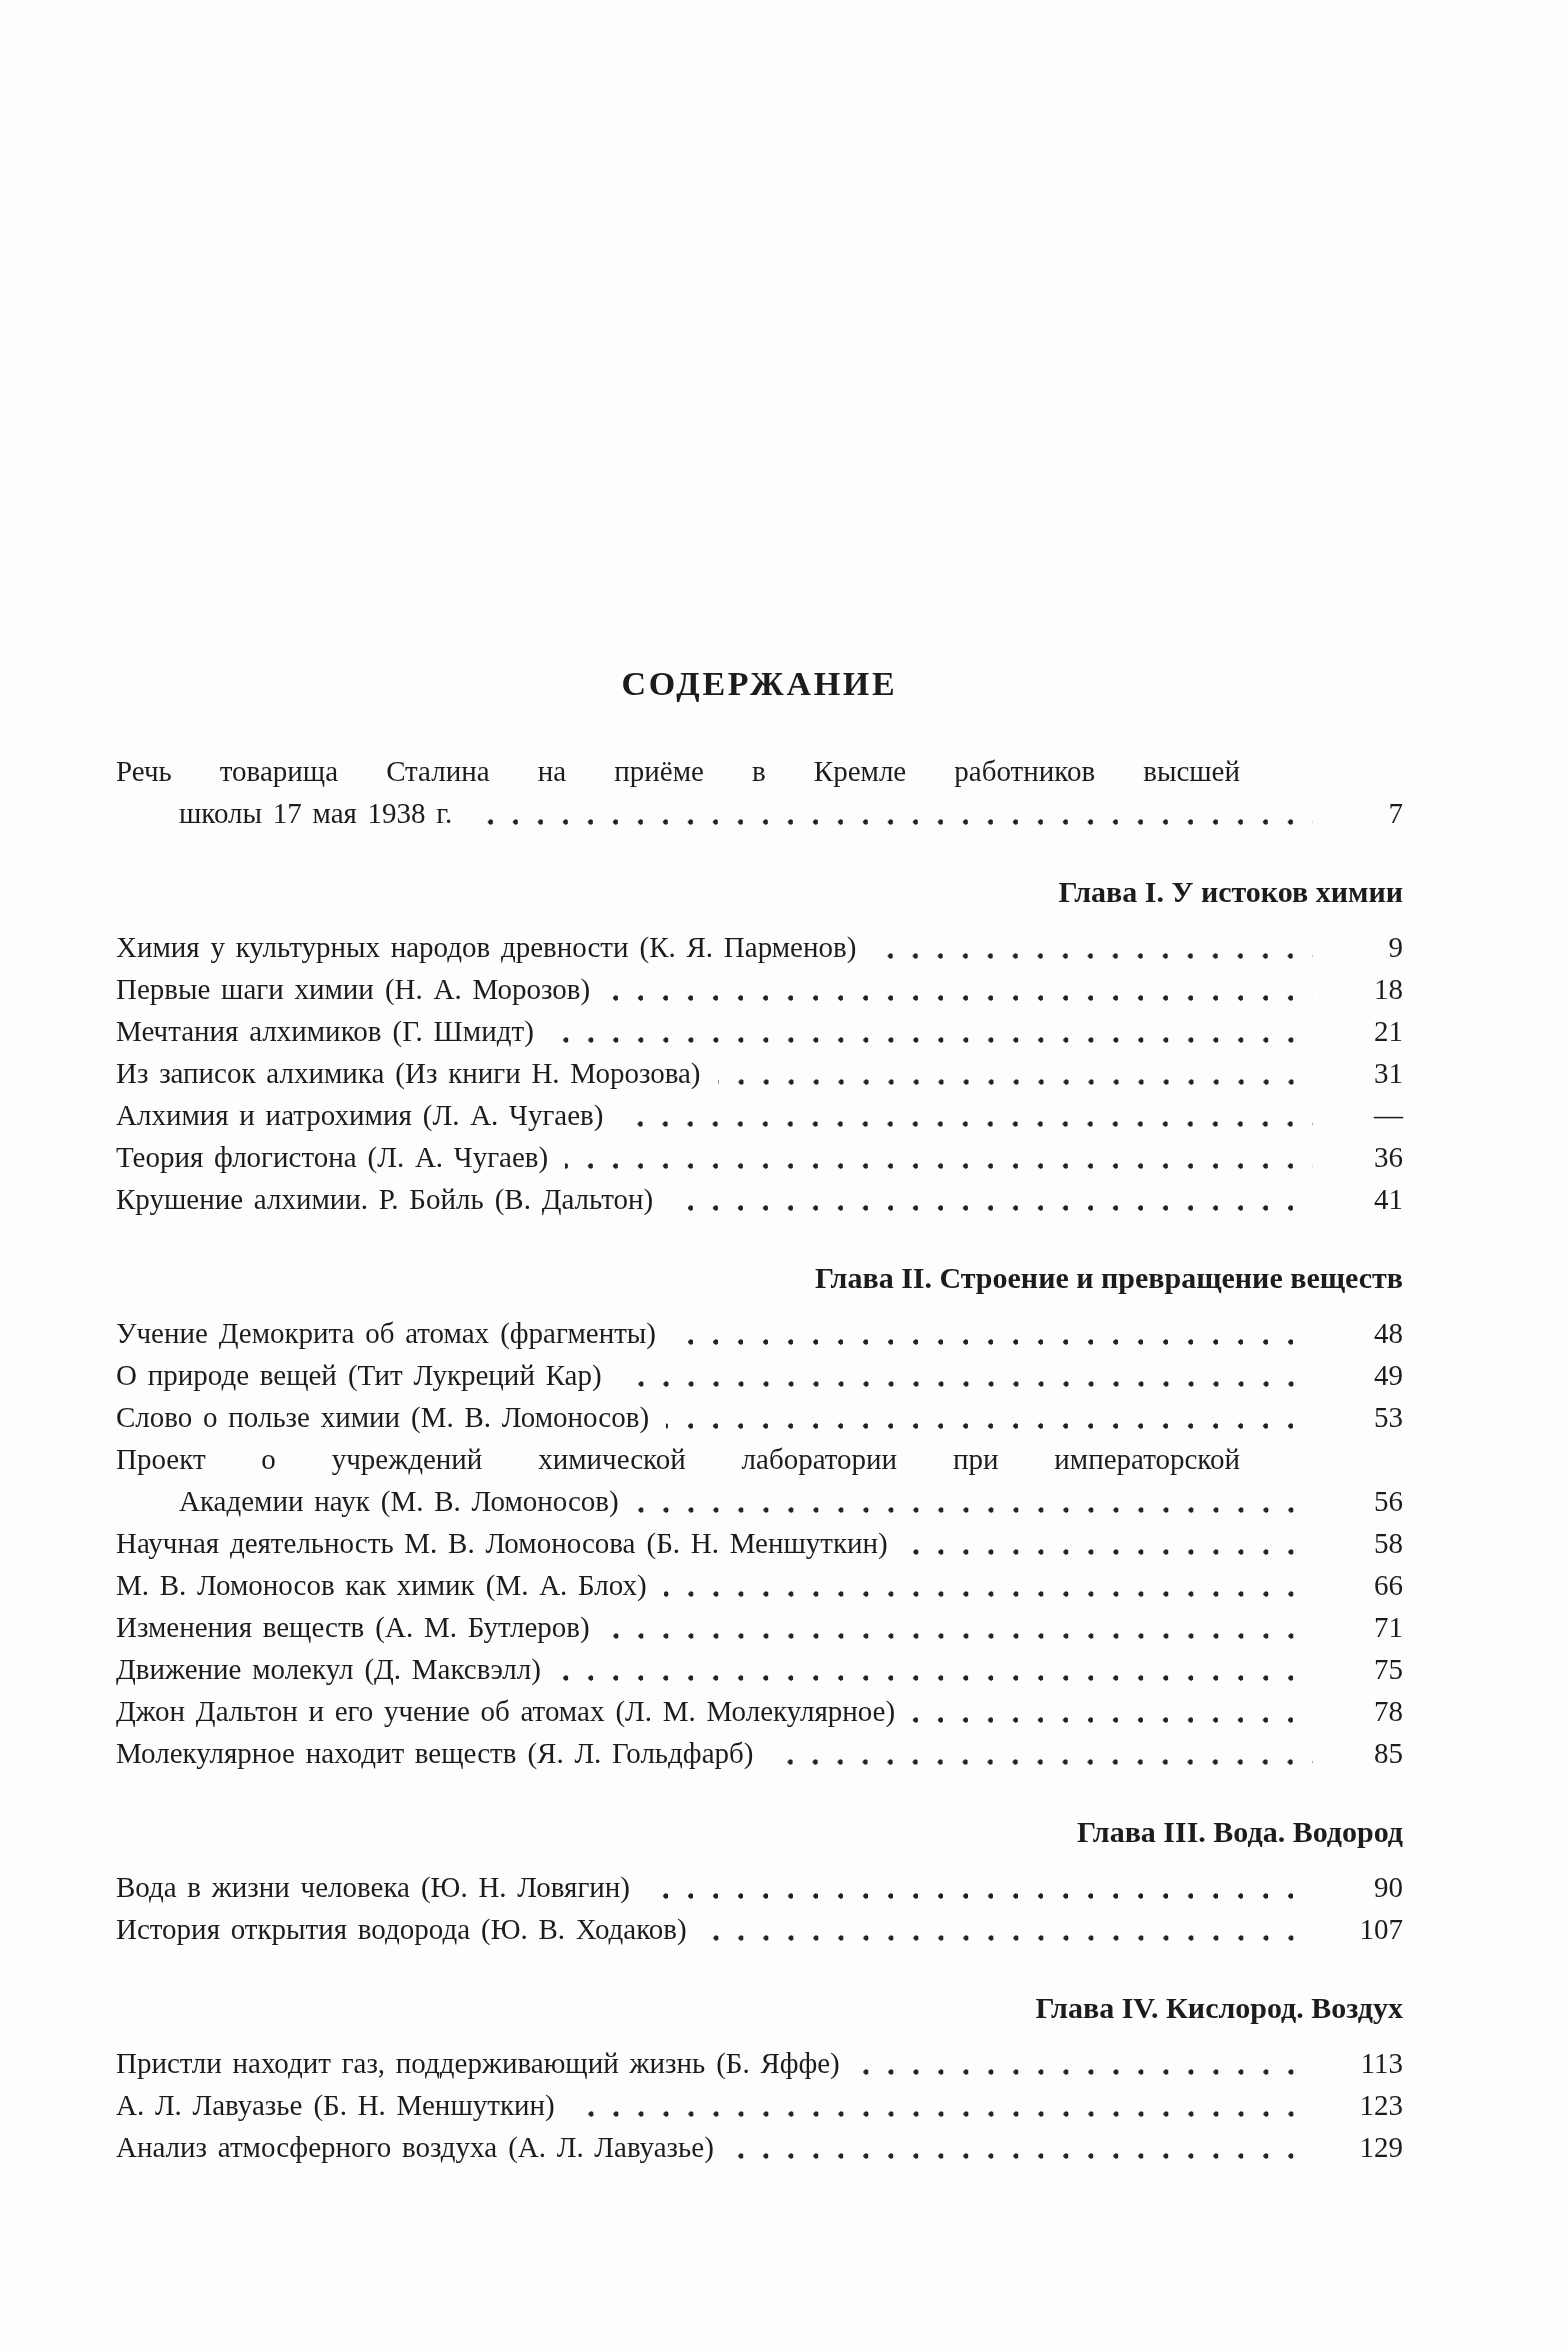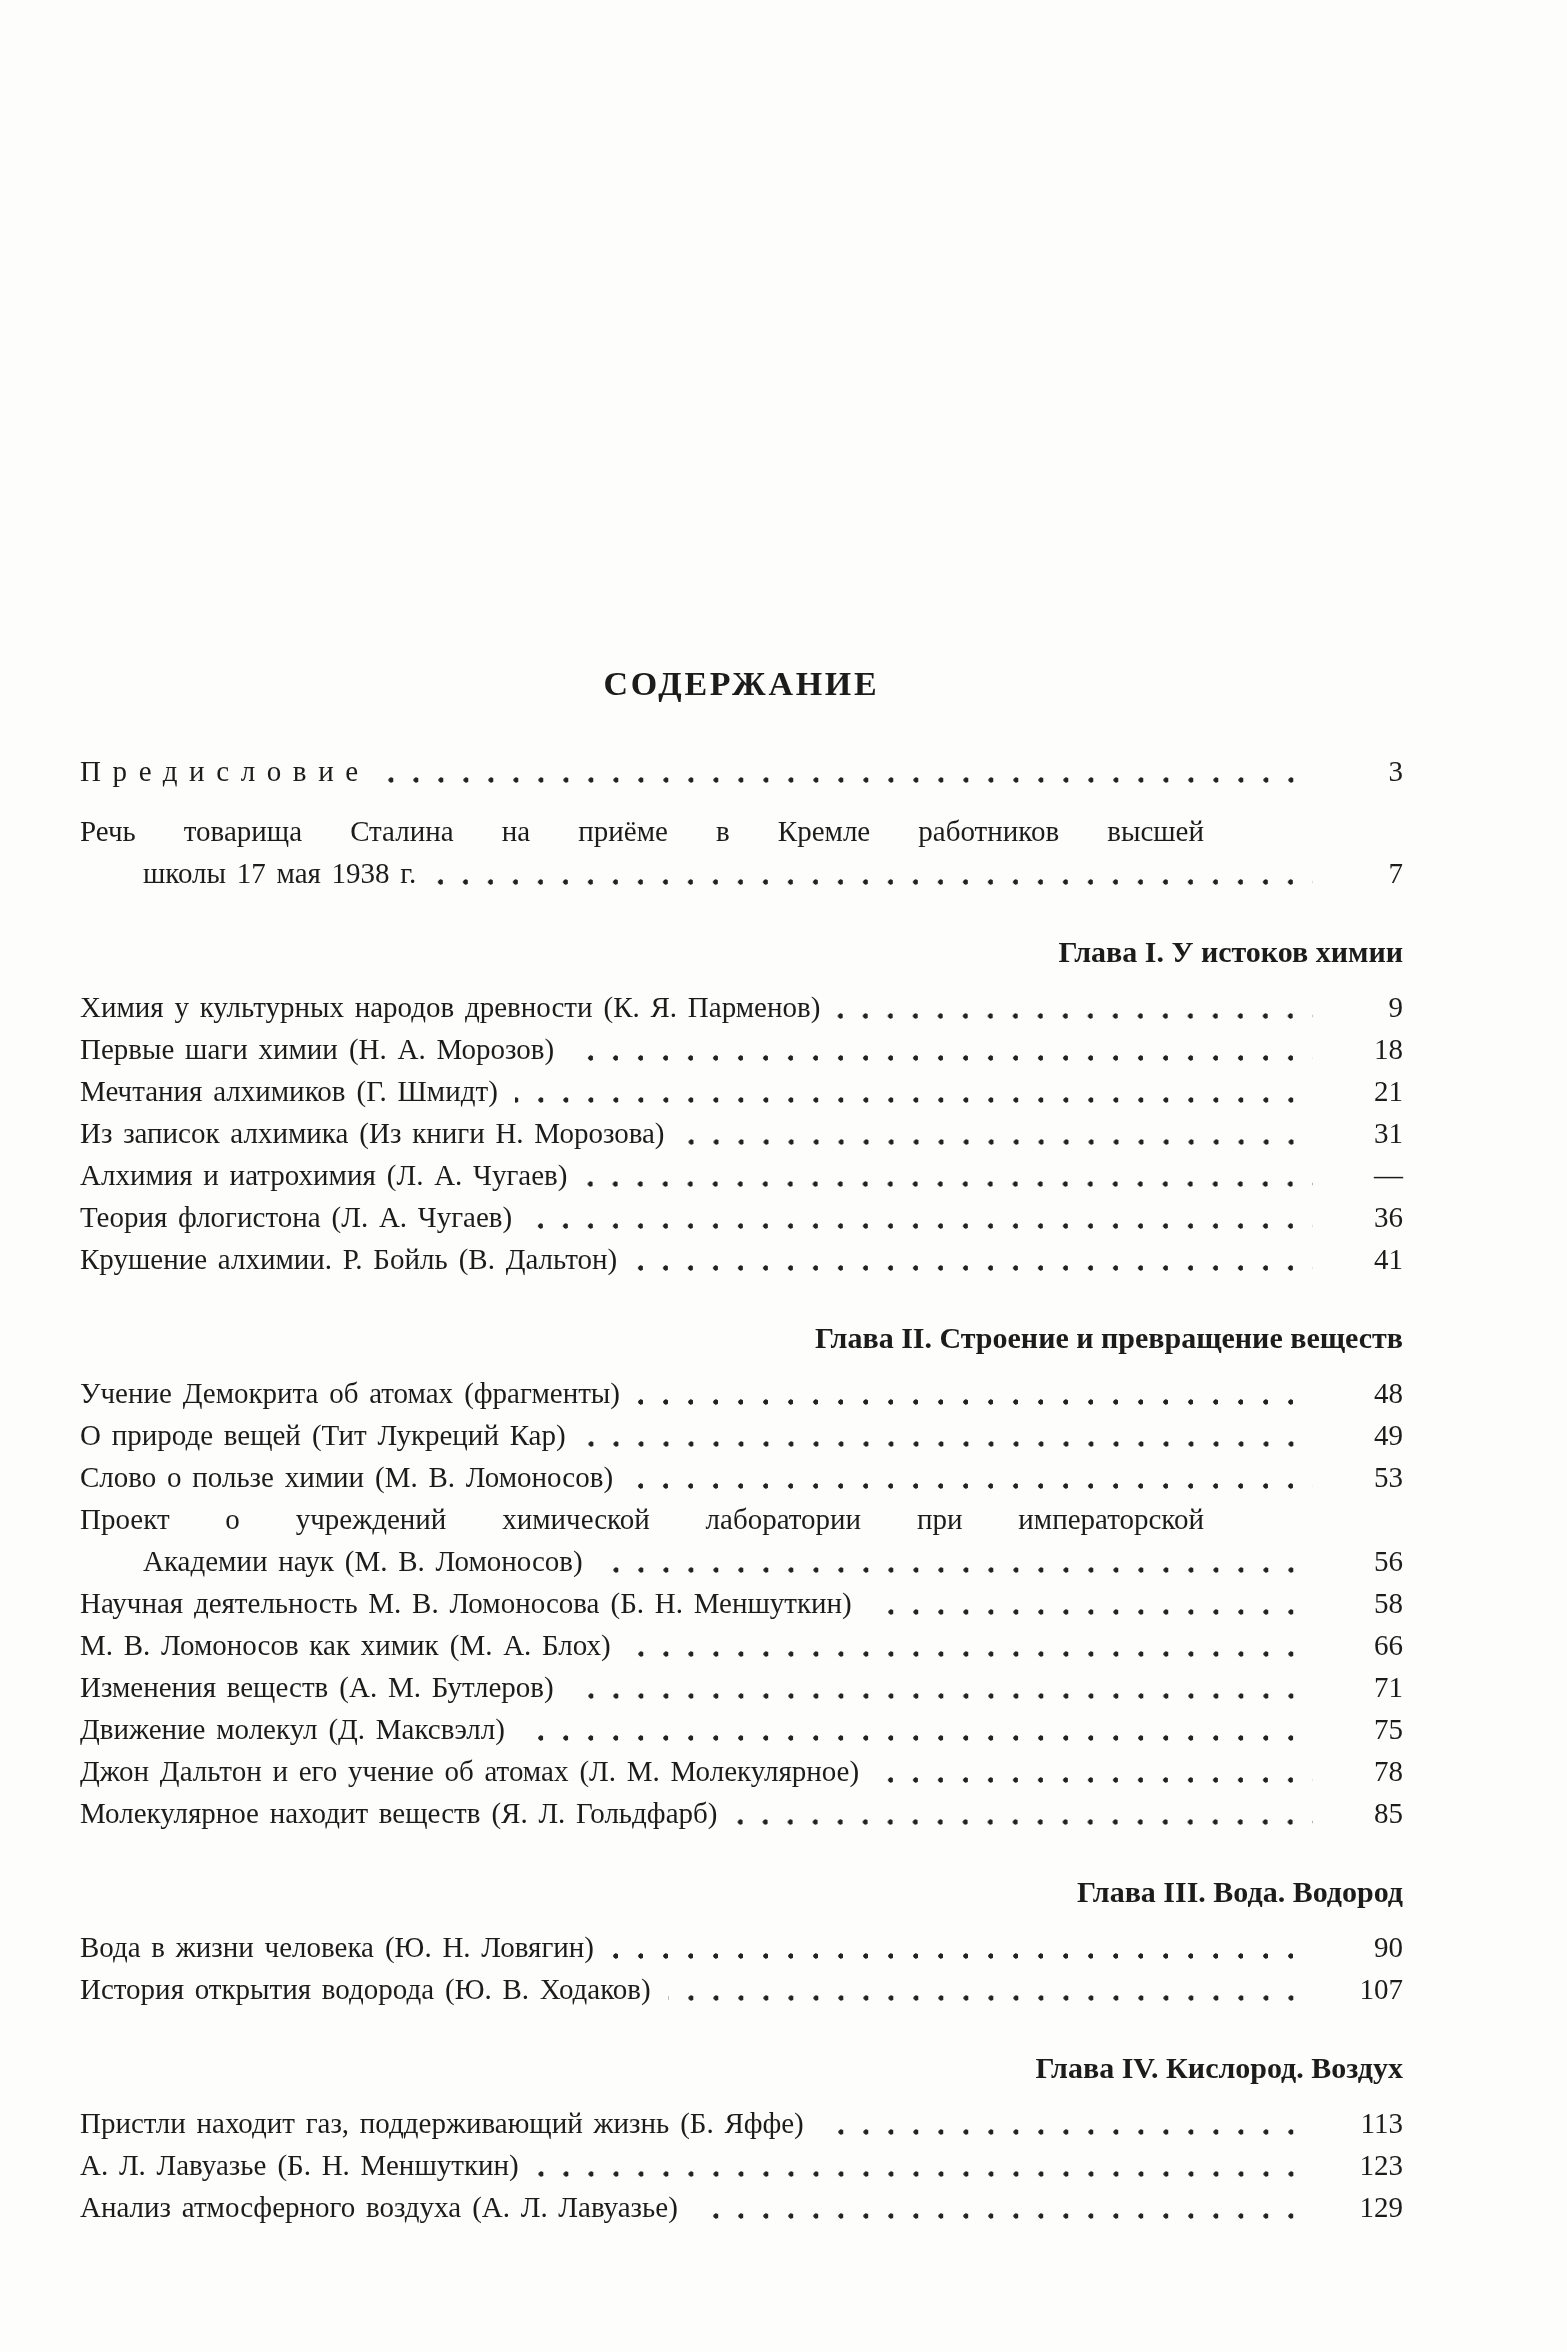--- a/index.html
+++ b/index.html
@@ -1,20 +1,20 @@
 <!DOCTYPE html>
 <html style="font-size:15px"><head>
 <meta charset="utf-8">
 <style>
   html,body{margin:0;padding:0;background:#ffffff;}
   .page{
     position:relative;
     width:1567px;height:2352px;box-sizing:border-box;
     background:#fdfdfc;color:#1c1c1c;
-    padding:664px 164px 0 80px;
+    padding:664px 164px 0 116px;
     font-family:"Liberation Serif","DejaVu Serif",serif;
     font-size:29px;
     overflow:hidden;
   }
   h1.title{margin:0 0 47px;text-align:center;font-size:34px;font-weight:700;
     letter-spacing:.08em;line-height:1.15;}
   h2.chapter{margin:37px 0 13px;text-align:right;font-size:30px;font-weight:700;line-height:42px;}
   .row{display:flex;align-items:baseline;line-height:42px;word-spacing:.12em;}
   .t{white-space:nowrap;}
   .a{white-space:nowrap;margin-left:.38em;}
@@ -30,25 +30,20 @@
   .row.indent{padding-left:63px;}
   .gap-top{margin-top:18px;}
 </style>
 </head>
 <body>
 
 <div class="page">
 
   <h1 class="title">СОДЕРЖАНИЕ</h1>
 
-  <div class="row">
-    <span class="t sp">Предисловие</span>
-    <span class="leader"></span>
-    <span class="pg">3</span>
-  </div>
 
   <div class="entry2 gap-top">
     <div class="l1">Речь товарища Сталина на приёме в Кремле работников высшей</div>
     <div class="row indent">
       <span class="t">школы 17 мая 1938 г.</span>
       <span class="leader"></span>
       <span class="pg">7</span>
     </div>
   </div>
 

